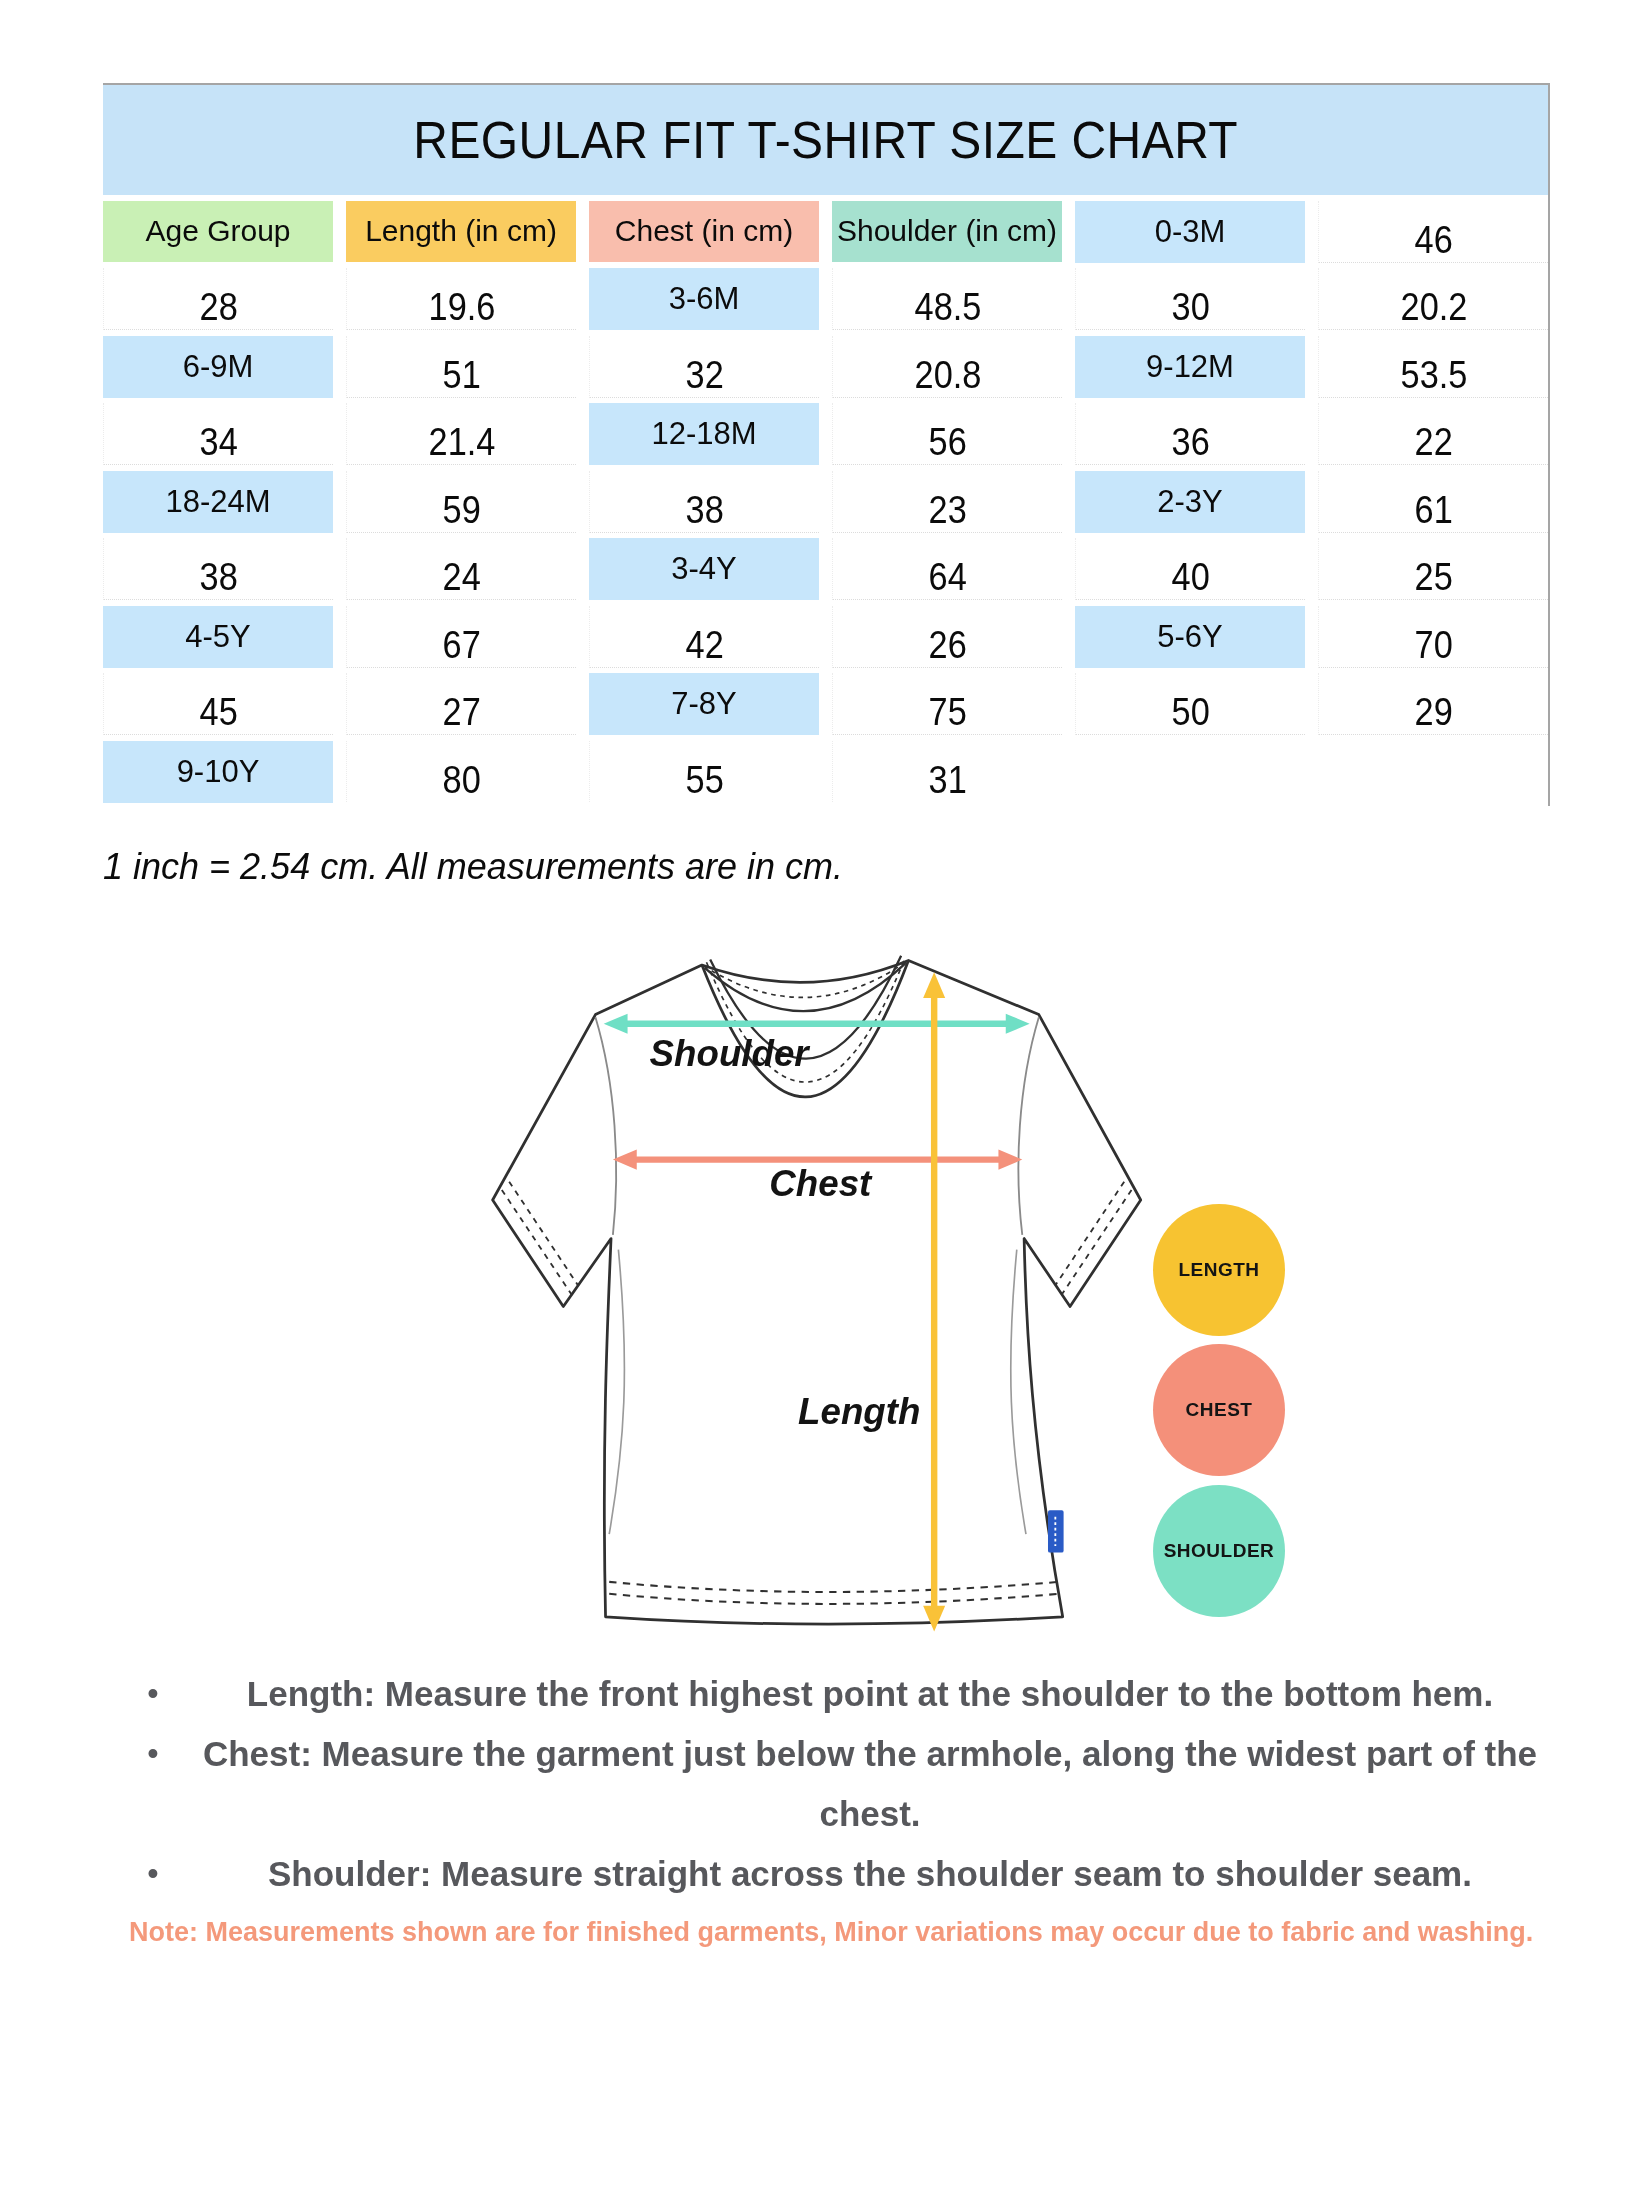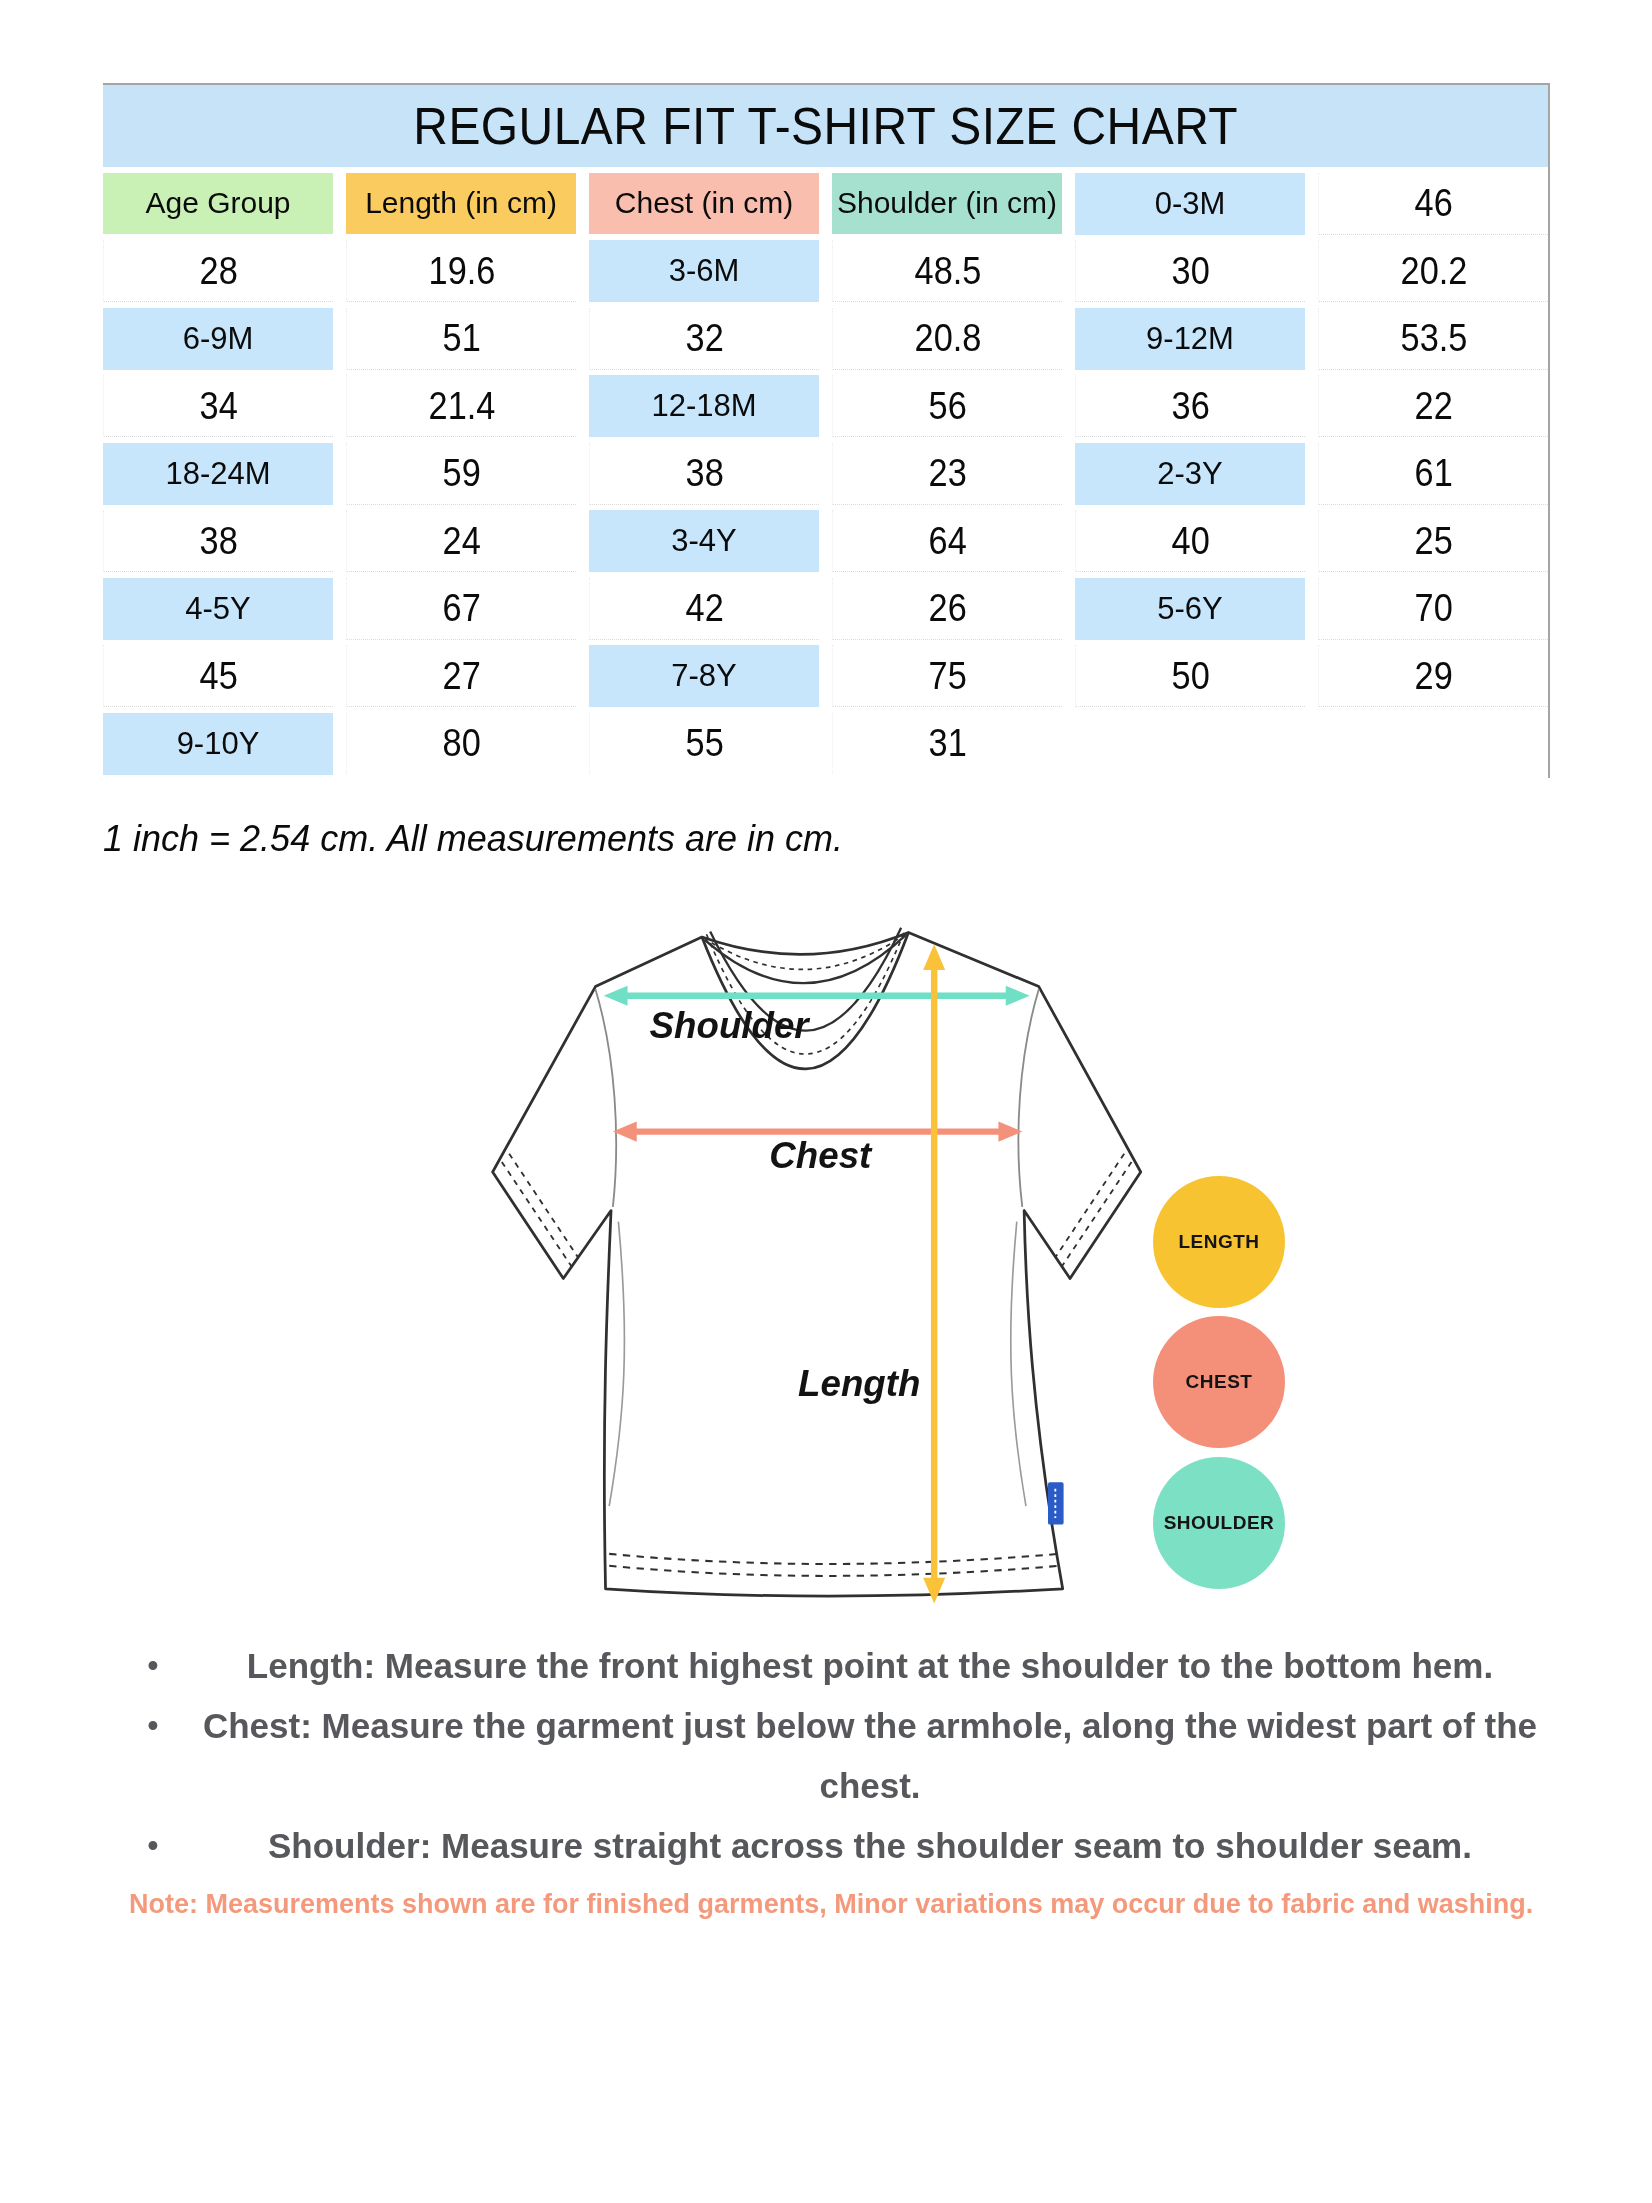--- a/index.html
+++ b/index.html
@@ -4,33 +4,33 @@
 <style>
   html,body{margin:0;padding:0;}
   body{
     width:1653px;height:2204px;background:#ffffff;
     font-family:"Liberation Sans",sans-serif;color:#111;
     position:relative;overflow:hidden;
   }
   
   .size-table{margin:83px 103px 0 103px;border-top:2.8px solid #A5A5A5;border-right:2.8px solid #A5A5A5;}
   .table-title{
-    height:82px;background:#C6E3F8;display:flex;align-items:center;justify-content:center;
+    height:110px;background:#C6E3F8;display:flex;align-items:center;justify-content:center;
     font-size:51px;letter-spacing:0.5px;color:#0b0b0b;
   }
   .condense{display:inline-block;transform:scaleX(.94);transform-origin:center;}
   .table-grid{display:grid;grid-template-columns:repeat(6,1fr);column-gap:13px;row-gap:5.5px;margin-top:5.5px;padding-bottom:3.7px;}
   .hcell{height:61px;display:flex;align-items:center;justify-content:center;font-size:30px;color:#0b0b0b;}
   .h-age{background:#C9F0B5}
   .h-chest{background:#F9BEAD}
   .h-length{background:#FACC60}
   .h-shoulder{background:#A6E1CF}
   .acell{height:62px;background:#C7E6FB;display:flex;align-items:center;justify-content:center;font-size:31px;color:#0b0b0b;}
   .dcell{
-    height:61px;background:#fff;display:flex;align-items:center;justify-content:center;
+    height:61px;background:#fff;display:flex;align-items:flex-end;justify-content:center;
     border-bottom:1.8px dotted #DCDCDC;border-left:1.8px dotted #ECECEC;
   }
   .dcell.last{border-bottom:none;}
   .num{display:inline-block;font-size:39px;transform:scaleX(.88);transform-origin:center;color:#0b0b0b;}
   
   .conversion-note{margin:40px 0 0 103px;font-size:36px;font-weight:normal;font-style:italic;color:#0b0b0b;}
   
   .diagram{position:relative;height:730px;margin-top:33px;}
   .tshirt-svg{position:absolute;left:455px;top:7.3px;}
   .legend-circle{

